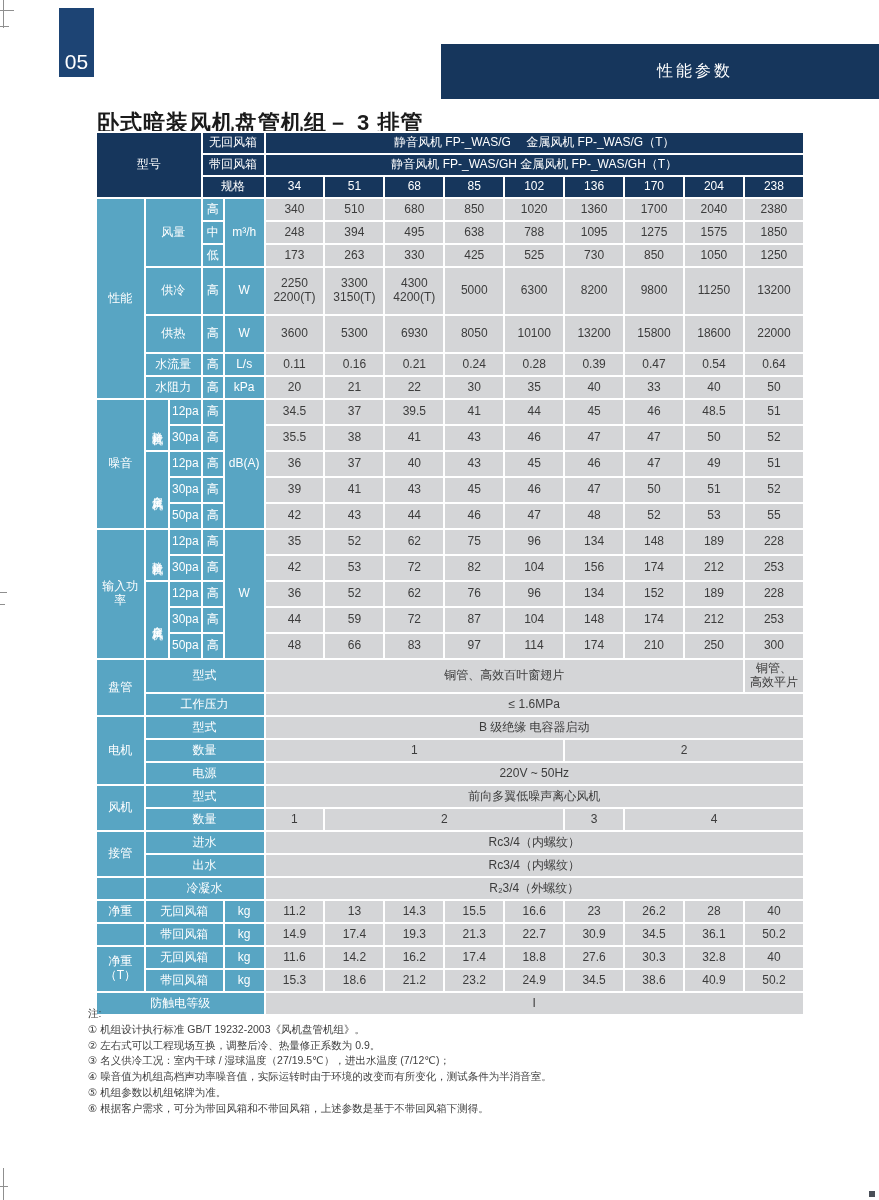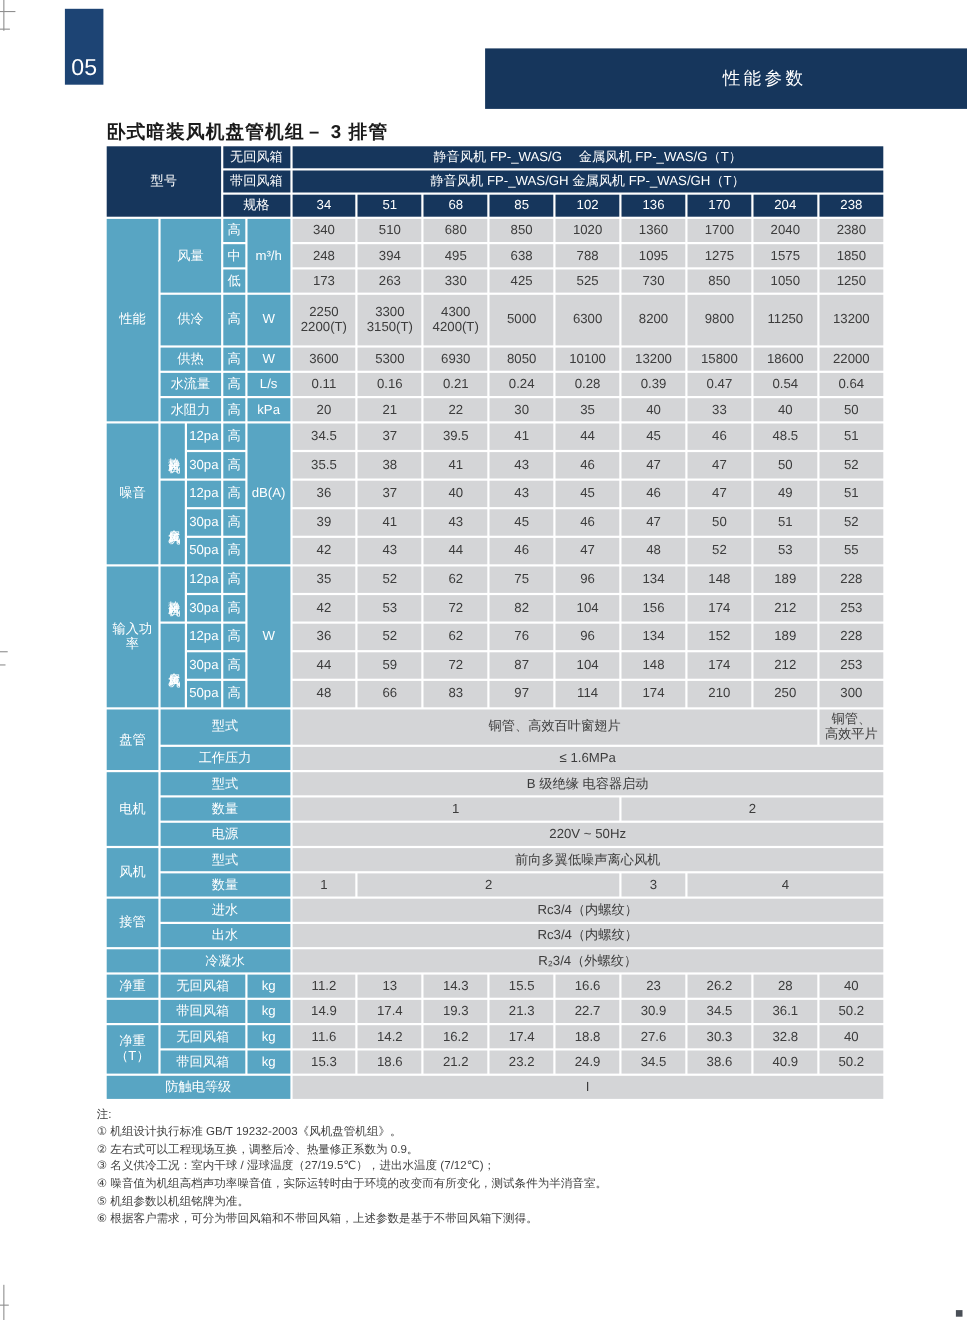--- a/index.html
+++ b/index.html
@@ -20,21 +20,21 @@
     padding-bottom:3px;box-sizing:border-box;
   }
   
   .secbar{
     position:absolute;left:441px;top:44px;width:436px;height:55px;
     background:#16365c;color:#ffffff;font-size:16px;letter-spacing:3px;
     display:flex;align-items:center;justify-content:center;padding-left:36px;
   }
   
   .ttitle{
-    position:absolute;left:97px;top:108px;font-size:17px;font-weight:bold;
+    position:absolute;left:97px;top:108px;font-size:22px;font-weight:bold;
     color:#1b1b1b;letter-spacing:1px;
   }
   
   table.spec{
     position:absolute;left:95px;top:131px;width:710px;
     border-collapse:separate;border-spacing:2px;table-layout:fixed;
     background:#ffffff;
   }
   table.spec td{
     text-align:center;vertical-align:middle;font-size:12px;
@@ -167,21 +167,21 @@
 3150(T)</td>
         <td class="dt">4300
 4200(T)</td>
         <td class="dt">5000</td>
         <td class="dt">6300</td>
         <td class="dt">8200</td>
         <td class="dt">9800</td>
         <td class="dt">11250</td>
         <td class="dt">13200</td>
       </tr>
-      <tr style="height: 21px; border-radius: 10px;">
+      <tr style="height: 36px; border-radius: 10px;">
         <td colspan="2" class="lb">供热</td>
         <td class="lb">高</td>
         <td class="lb">W</td>
         <td class="dt">3600</td>
         <td class="dt">5300</td>
         <td class="dt">6930</td>
         <td class="dt">8050</td>
         <td class="dt">10100</td>
         <td class="dt">13200</td>
         <td class="dt">15800</td>

